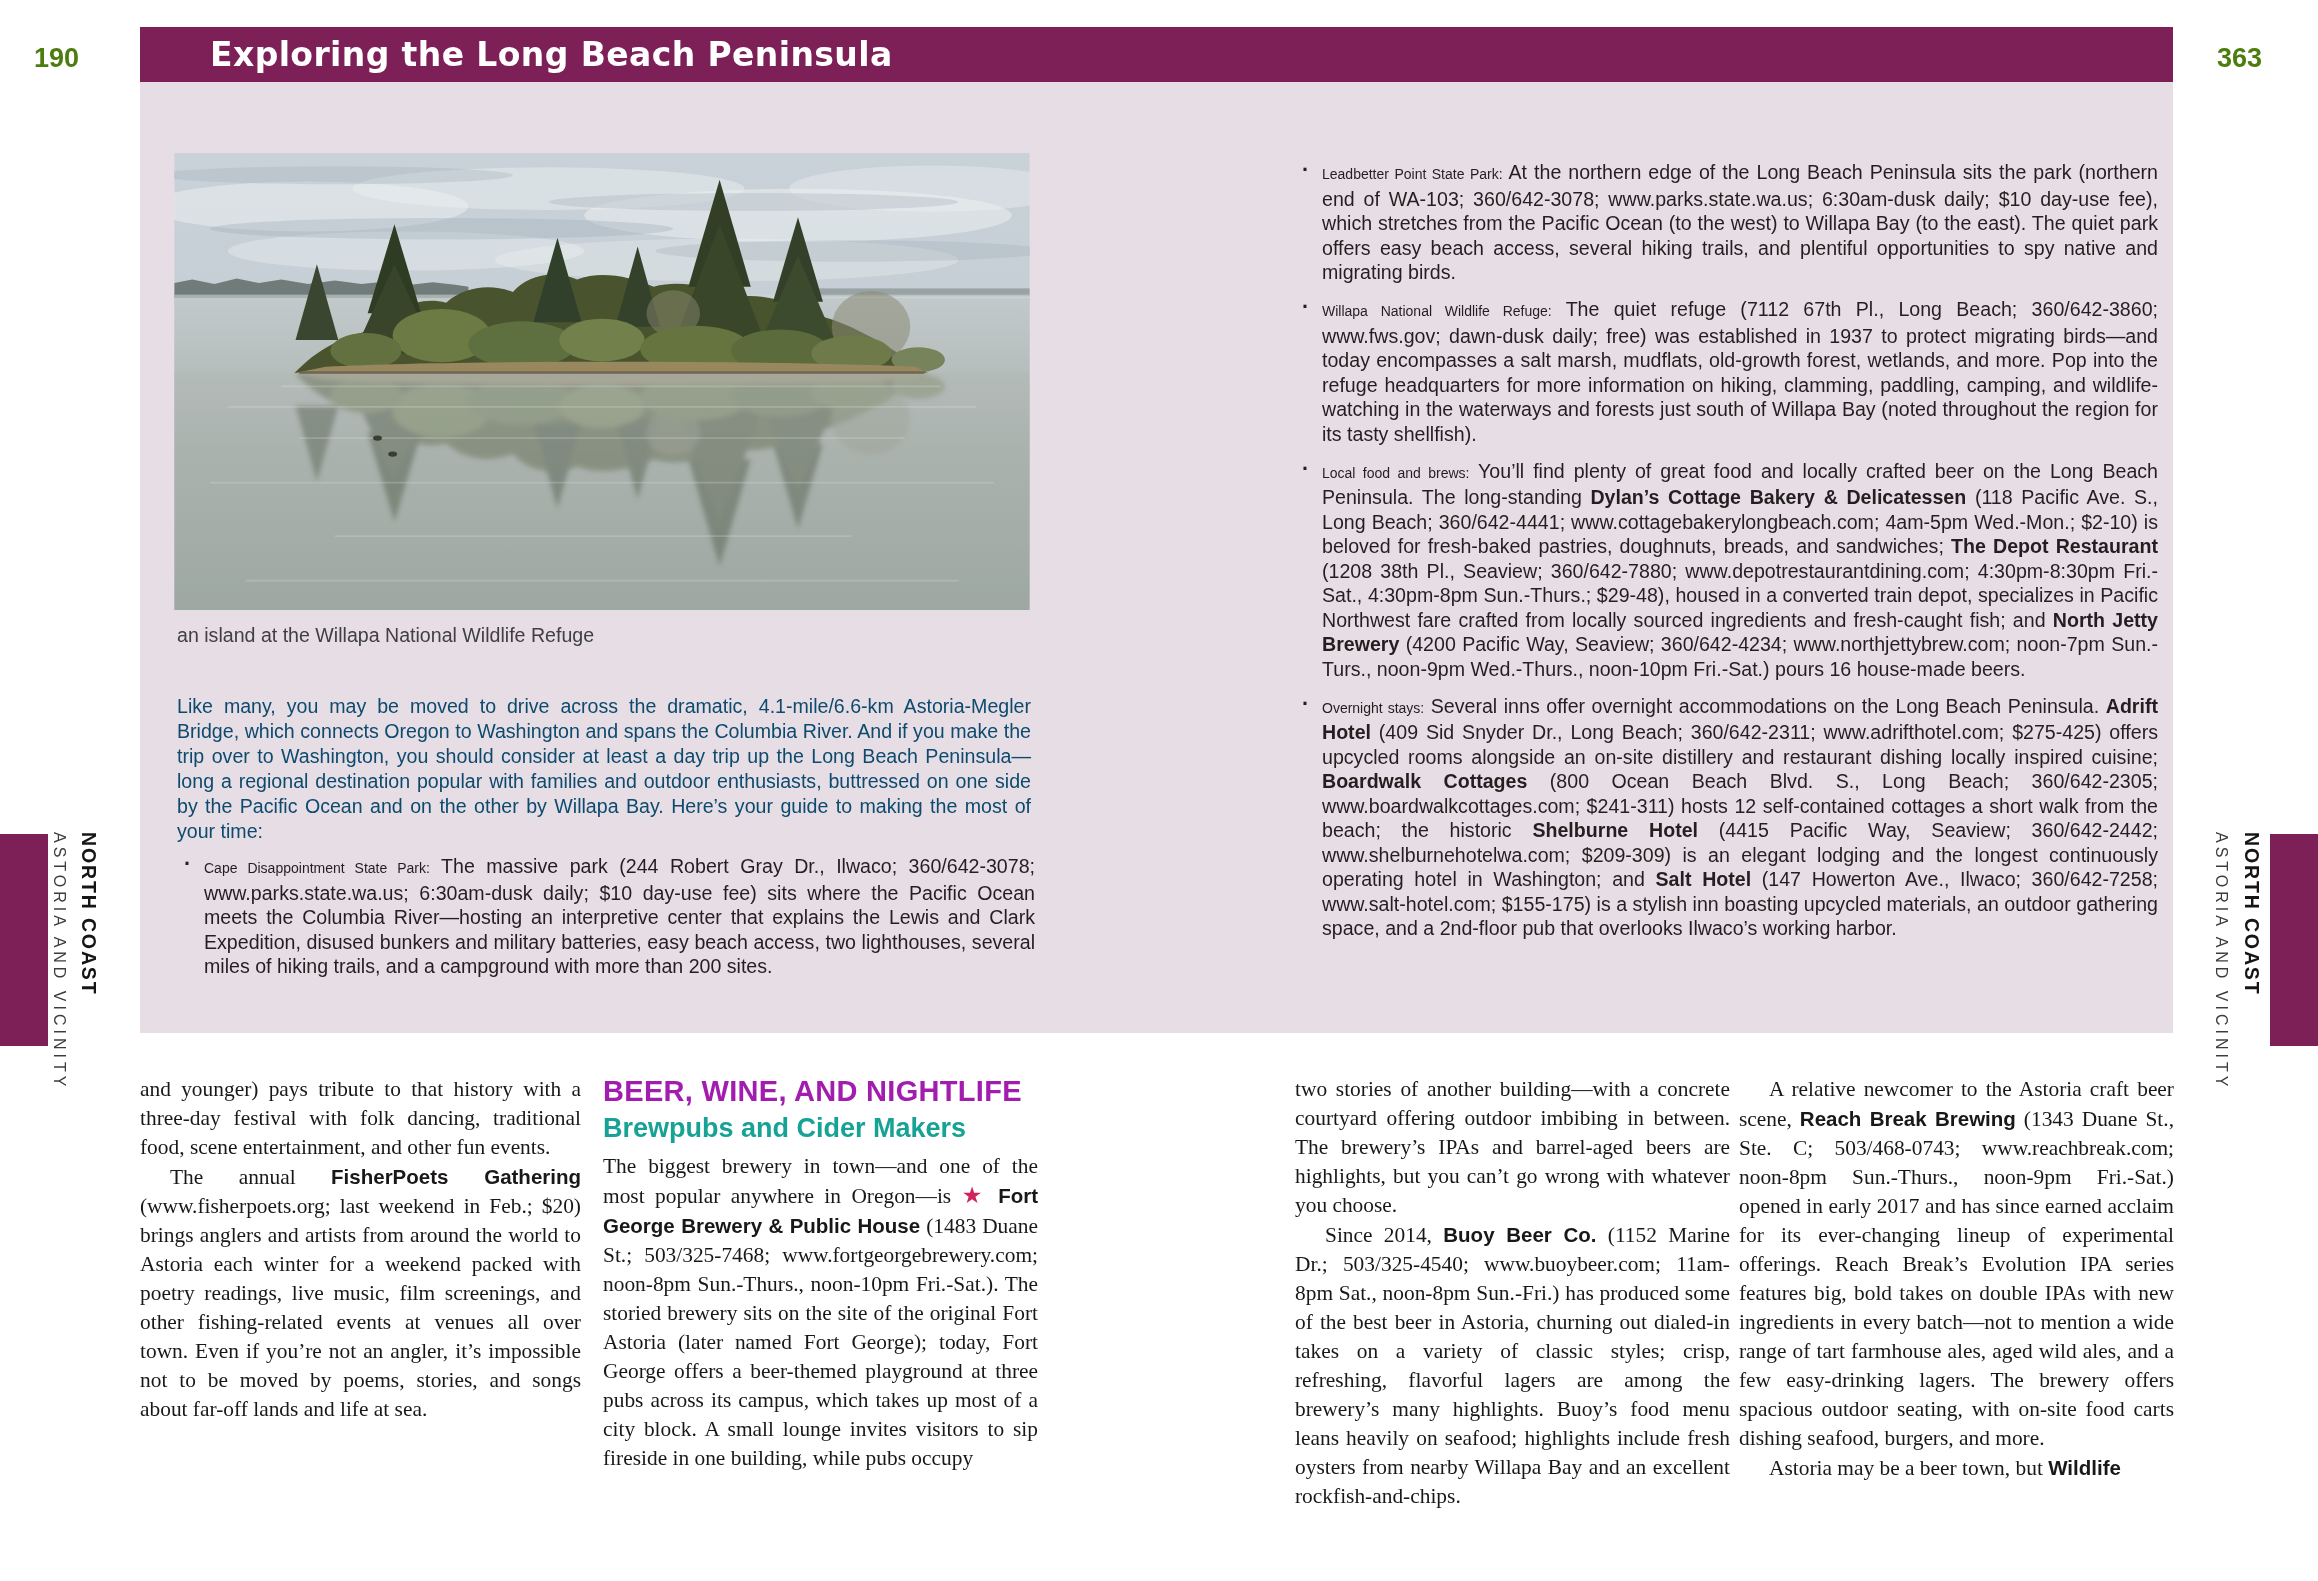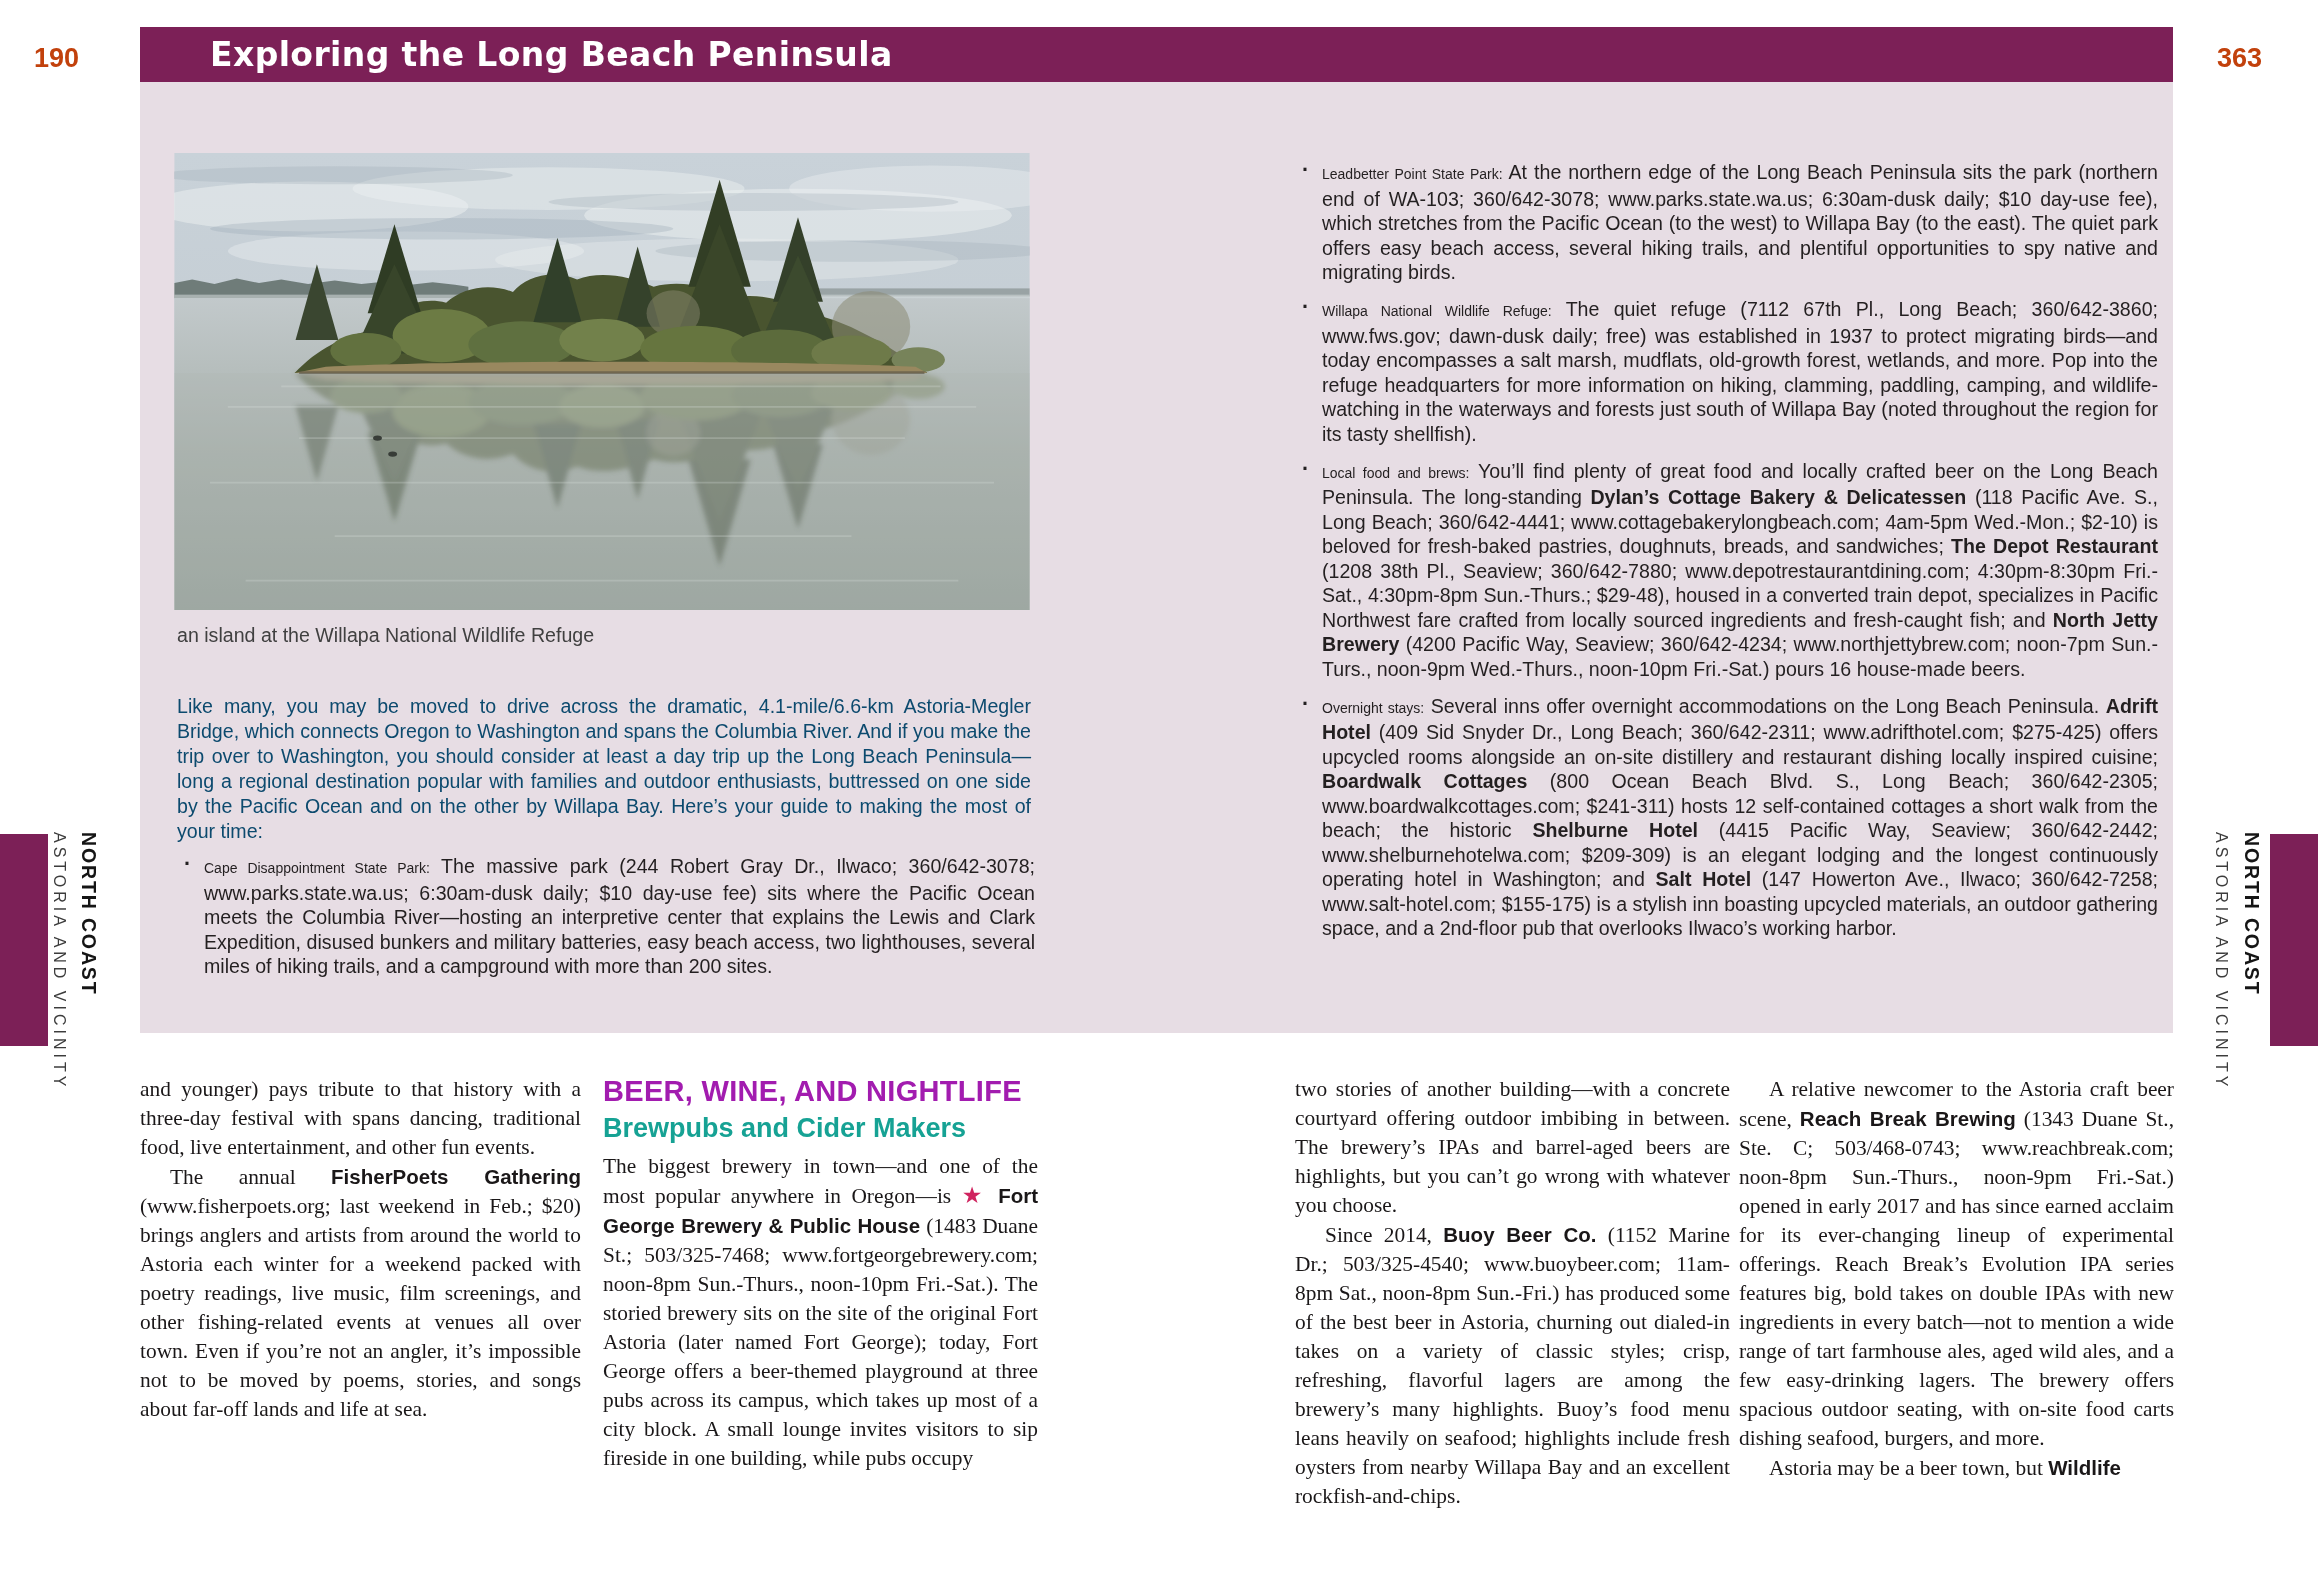--- a/index.html
+++ b/index.html
@@ -1,19 +1,19 @@
 <!DOCTYPE html>
 <html style="font-size:14.3px"><head>
 <meta charset="utf-8">
 <style>
   html,body{margin:0;padding:0;background:#ffffff;}
   .sheet{position:relative;width:2319px;height:1581px;overflow:hidden;background:#ffffff;
          font-family:"Liberation Sans",sans-serif;color:#1f1b1c;}
 
-  .pagenum{position:absolute;top:43px;font-weight:bold;font-size:27px;color:#c2410c;}
+  .pagenum{position:absolute;top:43px;font-weight:bold;font-size:27px;color:#4d7c0f;}
   .pn-left{left:34px;}
   .pn-right{left:2217px;}
 
   .titlebar{position:absolute;left:140px;top:27px;width:2033px;height:55px;background:#7c2057;
             display:flex;align-items:center;}
   .title{margin-left:70px;font-family:"DejaVu Sans","Liberation Sans",sans-serif;font-weight:bold;
          font-size:33px;color:#ffffff;letter-spacing:0.4px;}
 
   .featurebox{position:absolute;left:140px;top:82px;width:2033px;height:951px;background:#e7dde4;}
   .photo{position:absolute;left:34px;top:71px;width:856px;height:457px;display:block;}
@@ -153,21 +153,21 @@
       </div>
     <div class="fb-col fb-right">
         <div class="fb-bullet"><span class="fb-dot">·</span><span class="fb-label">Leadbetter Point State Park:</span><span> At the northern edge of the Long Beach Peninsula sits the park (northern end of WA-103; 360/642-3078; www.parks.state.wa.us; 6:30am-dusk daily; $10 day-use fee), which stretches from the Pacific Ocean (to the west) to Willapa Bay (to the east). The quiet park offers easy beach access, several hiking trails, and plentiful opportunities to spy native and migrating birds.</span></div>
         <div class="fb-bullet"><span class="fb-dot">·</span><span class="fb-label">Willapa National Wildlife Refuge:</span><span> The quiet refuge (7112 67th Pl., Long Beach; 360/642-3860; www.fws.gov; dawn-dusk daily; free) was established in 1937 to protect migrating birds—and today encompasses a salt marsh, mudflats, old-growth forest, wetlands, and more. Pop into the refuge headquarters for more information on hiking, clamming, paddling, camping, and wildlife-watching in the waterways and forests just south of Willapa Bay (noted throughout the region for its tasty shellfish).</span></div>
         <div class="fb-bullet"><span class="fb-dot">·</span><span class="fb-label">Local food and brews:</span><span> You’ll find plenty of great food and locally crafted beer on the Long Beach Peninsula. The long-standing </span><span class="seg-b">Dylan’s Cottage Bakery &amp; Delicatessen</span><span> (118 Pacific Ave. S., Long Beach; 360/642-4441; www.cottagebakerylongbeach.com; 4am-5pm Wed.-Mon.; $2-10) is beloved for fresh-baked pastries, doughnuts, breads, and sandwiches; </span><span class="seg-b">The Depot Restaurant</span><span> (1208 38th Pl., Seaview; 360/642-7880; www.depotrestaurantdining.com; 4:30pm-8:30pm Fri.-Sat., 4:30pm-8pm Sun.-Thurs.; $29-48), housed in a converted train depot, specializes in Pacific Northwest fare crafted from locally sourced ingredients and fresh-caught fish; and </span><span class="seg-b">North Jetty Brewery</span><span> (4200 Pacific Way, Seaview; 360/642-4234; www.northjettybrew.com; noon-7pm Sun.-Turs., noon-9pm Wed.-Thurs., noon-10pm Fri.-Sat.) pours 16 house-made beers.</span></div>
         <div class="fb-bullet"><span class="fb-dot">·</span><span class="fb-label">Overnight stays:</span><span> Several inns offer overnight accommodations on the Long Beach Peninsula. </span><span class="seg-b">Adrift Hotel</span><span> (409 Sid Snyder Dr., Long Beach; 360/642-2311; www.adrifthotel.com; $275-425) offers upcycled rooms alongside an on-site distillery and restaurant dishing locally inspired cuisine; </span><span class="seg-b">Boardwalk Cottages</span><span> (800 Ocean Beach Blvd. S., Long Beach; 360/642-2305; www.boardwalkcottages.com; $241-311) hosts 12 self-contained cottages a short walk from the beach; the historic </span><span class="seg-b">Shelburne Hotel</span><span> (4415 Pacific Way, Seaview; 360/642-2442; www.shelburnehotelwa.com; $209-309) is an elegant lodging and the longest continuously operating hotel in Washington; and </span><span class="seg-b">Salt Hotel</span><span> (147 Howerton Ave., Ilwaco; 360/642-7258; www.salt-hotel.com; $155-175) is a stylish inn boasting upcycled materials, an outdoor gathering space, and a 2nd-floor pub that overlooks Ilwaco’s working harbor.</span></div>
       </div>
   </div>
 
   <div class="bcol c1">
-      <div class="blk-p"><span>and younger) pays tribute to that history with a three-day festival with spans dancing, traditional food, live entertainment, and other fun events.</span></div>
+      <div class="blk-p"><span>and younger) pays tribute to that history with a three-day festival with folk dancing, traditional food, scene entertainment, and other fun events.</span></div>
       <div class="blk-p indent"><span>The annual </span><span class="seg-b">FisherPoets Gathering</span><span> (www.fisherpoets.org; last weekend in Feb.; $20) brings anglers and artists from around the world to Astoria each winter for a weekend packed with poetry readings, live music, film screenings, and other fishing-related events at venues all over town. Even if you’re not an angler, it’s impossible not to be moved by poems, stories, and songs about far-off lands and life at sea.</span></div>
     </div>
   <div class="bcol c2">
       <div class="blk-h1">BEER, WINE, AND NIGHTLIFE</div>
       <div class="blk-h2">Brewpubs and Cider Makers</div>
       <div class="blk-p"><span>The biggest brewery in town—and one of the most popular anywhere in Oregon—is </span><span class="seg-star">★ </span><span class="seg-b">Fort George Brewery &amp; Public House</span><span> (1483 Duane St.; 503/325-7468; www.fortgeorgebrewery.com; noon-8pm Sun.-Thurs., noon-10pm Fri.-Sat.). The storied brewery sits on the site of the original Fort Astoria (later named Fort George); today, Fort George offers a beer-themed playground at three pubs across its campus, which takes up most of a city block. A small lounge invites visitors to sip fireside in one building, while pubs occupy</span></div>
     </div>
   <div class="bcol c3">
       <div class="blk-p"><span>two stories of another building—with a concrete courtyard offering outdoor imbibing in between. The brewery’s IPAs and barrel-aged beers are highlights, but you can’t go wrong with whatever you choose.</span></div>
       <div class="blk-p indent"><span>Since 2014, </span><span class="seg-b">Buoy Beer Co.</span><span> (1152 Marine Dr.; 503/325-4540; www.buoybeer.com; 11am-8pm Sat., noon-8pm Sun.-Fri.) has produced some of the best beer in Astoria, churning out dialed-in takes on a variety of classic styles; crisp, refreshing, flavorful lagers are among the brewery’s many highlights. Buoy’s food menu leans heavily on seafood; highlights include fresh oysters from nearby Willapa Bay and an excellent rockfish-and-chips.</span></div>

